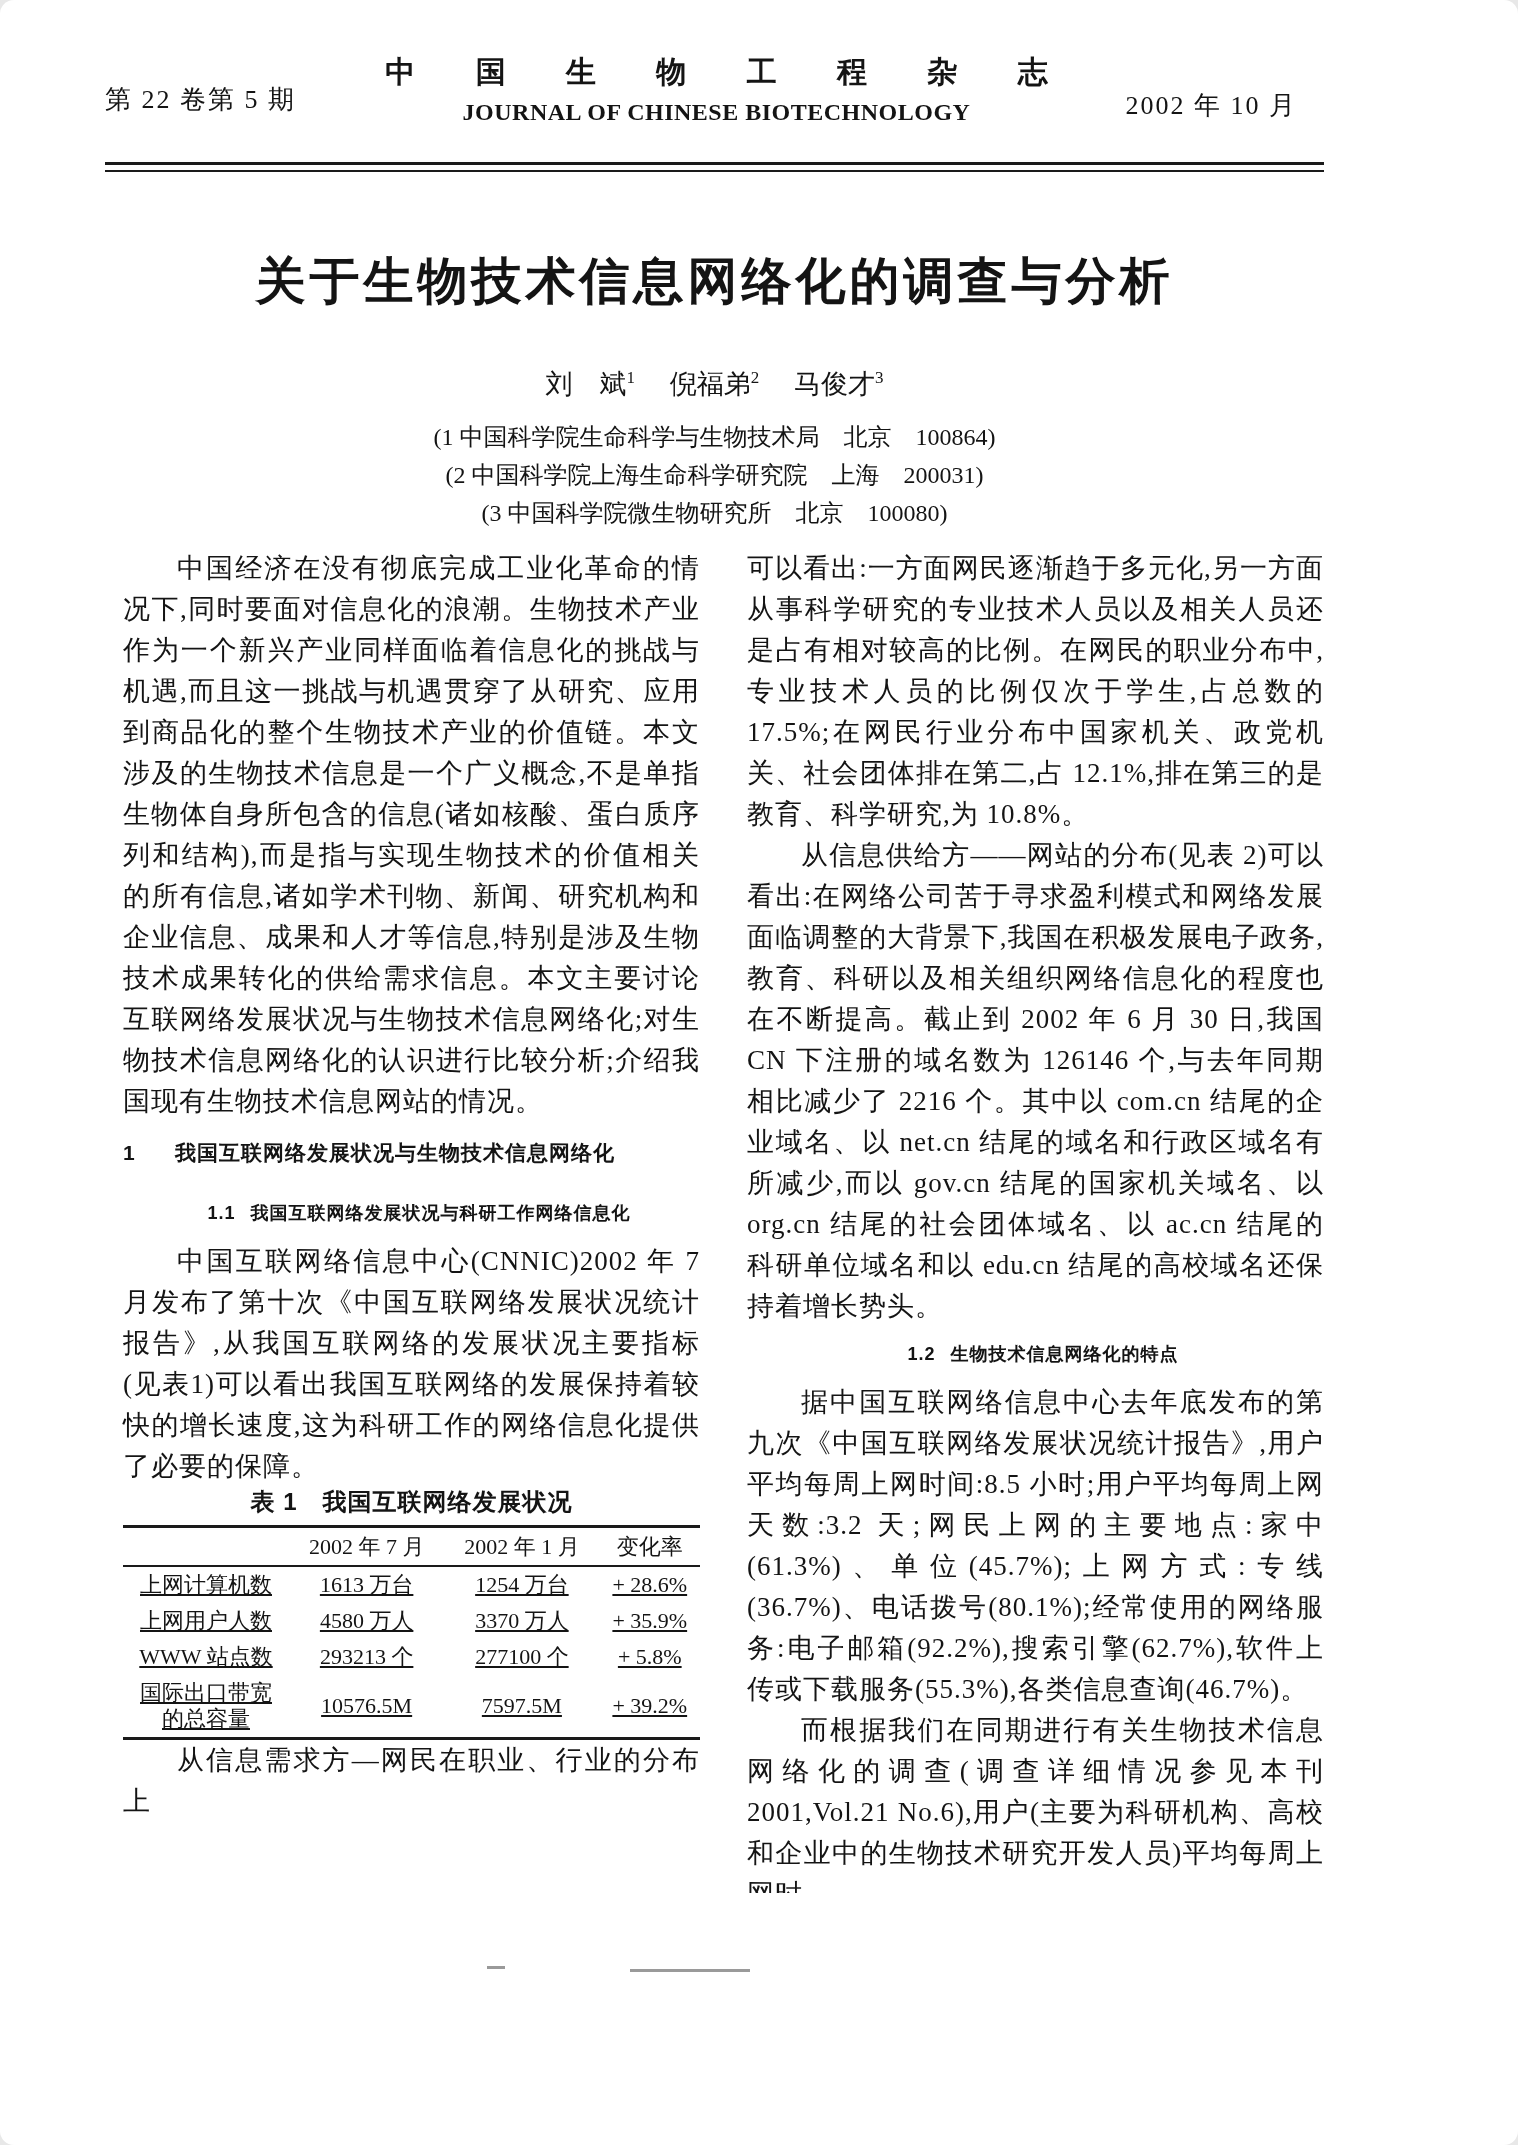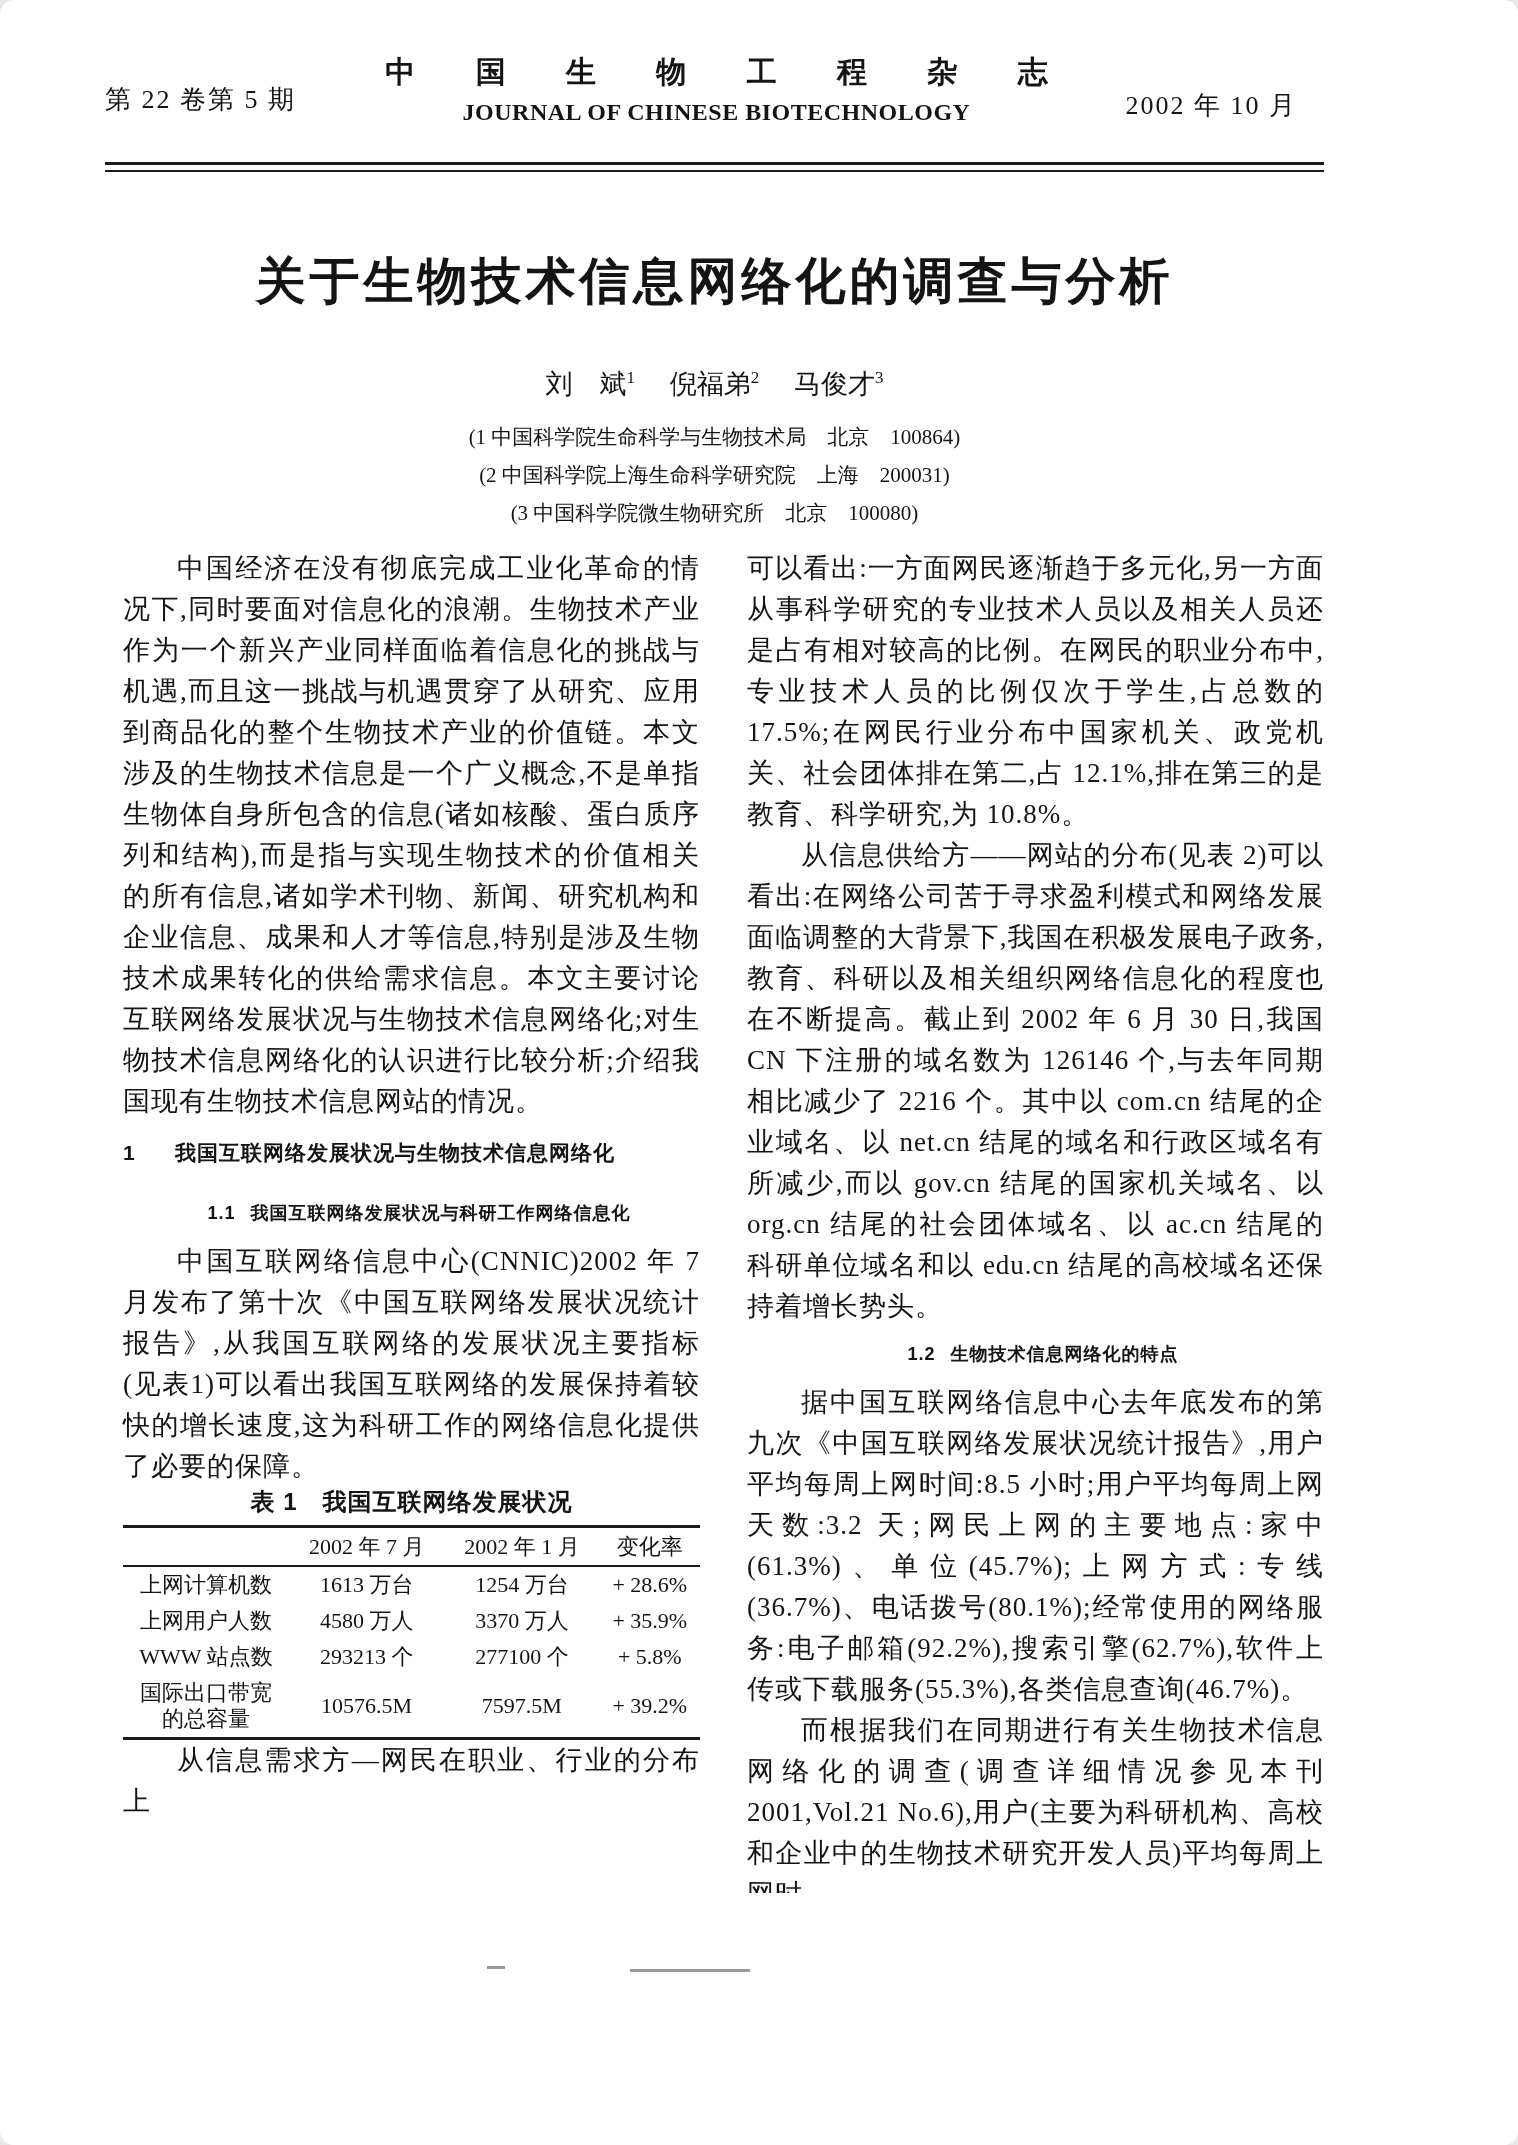--- a/index.html
+++ b/index.html
@@ -51,21 +51,21 @@
     white-space:nowrap;
   }
   .art-authors{
     position:absolute;left:105px;top:366px;width:1219px;
     text-align:center;font-size:27px;
   }
   .art-authors .author{margin:0 14px;white-space:nowrap;}
   .art-authors sup{font-size:17px;}
   .art-affils{
     position:absolute;left:105px;top:418px;width:1219px;
-    text-align:center;font-size:21px;line-height:38px;
+    text-align:center;font-size:24px;line-height:38px;
   }
   
   .col{
     position:absolute;top:548px;width:577px;
     font-size:27px;line-height:41px;
     text-align:justify;letter-spacing:1px;
   }
   .col-left{left:123px;}
   .col-right{left:747px;height:1345px;overflow:hidden;}
   .col p{margin:0;}
@@ -95,21 +95,21 @@
   table.t1{
     width:100%;border-collapse:collapse;
     font-size:22px;line-height:26px;letter-spacing:0;
     border-top:3px solid #1a1a1a;border-bottom:3px solid #1a1a1a;
   }
   table.t1 th{
     font-weight:normal;text-align:center;
     border-bottom:2px solid #1a1a1a;
     padding:6px 0 5px 0;
   }
-  table.t1 td{text-align:center;padding:5px 0;}
+  table.t1 td{text-align:center;padding:5px 0;text-decoration:underline;}
   table.t1 td.rowlab{text-align:center;padding:5px 4px;}
   .after-table{margin-top:16px;}
   
   .artifact{position:absolute;background:#9a9a9a;height:3px;}
   .a1{left:487px;top:1966px;width:18px;}
   .a2{left:630px;top:1969px;width:120px;height:3px;}
 </style>
 </head>
 <body>
 

